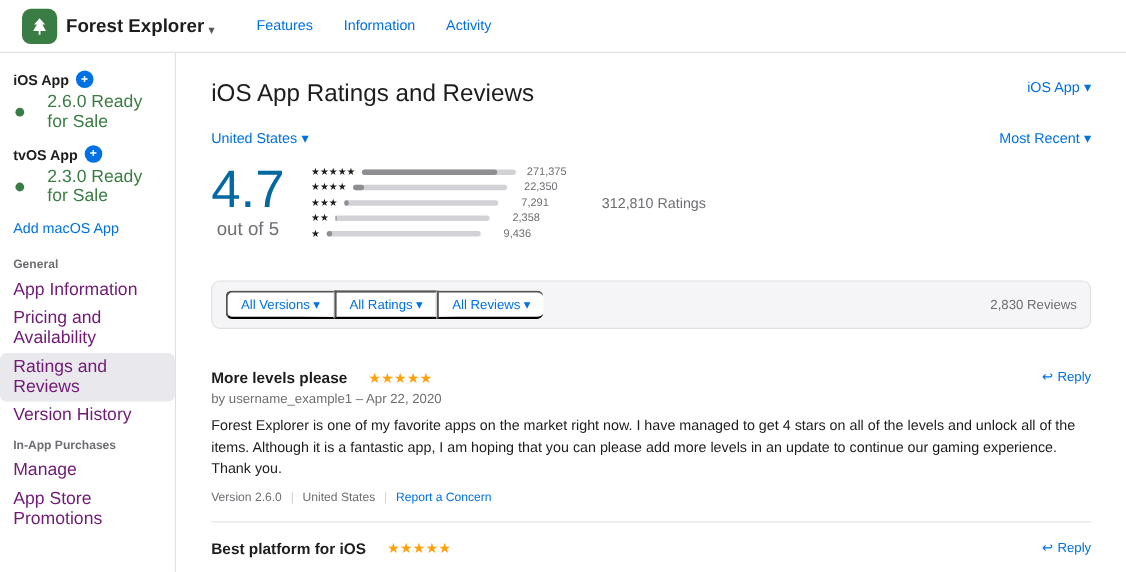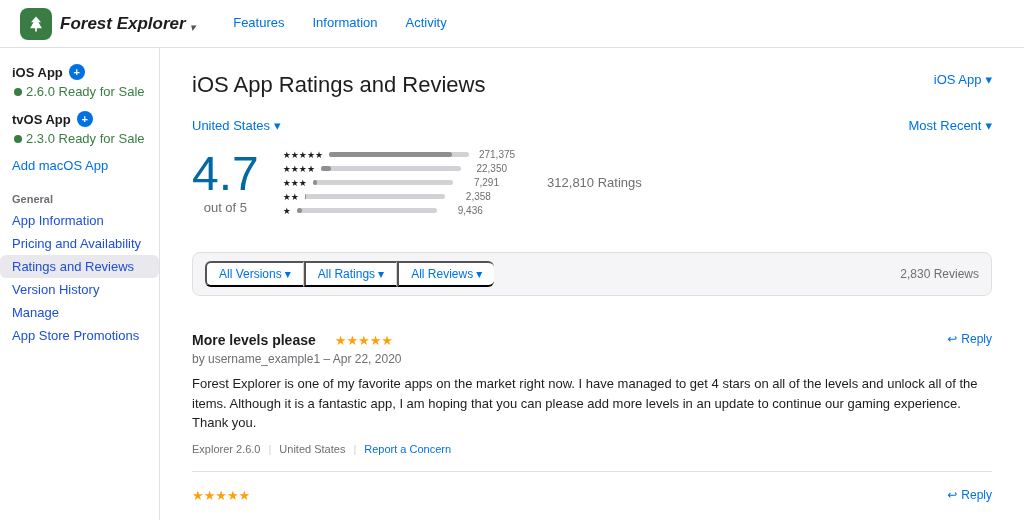--- a/index.html
+++ b/index.html
@@ -14,21 +14,21 @@
       border-bottom: 1px solid #e0e0e0;
       background: #fff;
     }
     .app-logo {
       width: 32px; height: 32px; border-radius: 8px; background: #3a7d44;
       display: flex; align-items: center; justify-content: center;
       margin-right: 8px; flex-shrink: 0;
     }
     .app-logo svg { width: 20px; height: 20px; }
     .app-title-group {
-      display: flex; align-items: flex-end; gap: 4px; margin-right: 24px; font-style: italic;
+      display: flex; align-items: flex-end; gap: 4px; margin-right: 24px;
     }
     .app-title {
       font-size: 17px; font-weight: 700; color: #1d1d1f;
     }
     .chevron-icon { color: #555; font-size: 11px; }
     .nav-links { display: flex; gap: 0; }
     .nav-link {
       padding: 0 14px; height: 48px; display: flex; align-items: center;
       font-size: 13px; color: #0071e3; text-decoration: none; cursor: pointer;
       border-bottom: 2px solid transparent; position: relative;
@@ -50,32 +50,32 @@
       display: flex; align-items: center; gap: 6px;
       margin-bottom: 4px; cursor: pointer;
     }
     .sidebar-app-label { font-size: 13px; font-weight: 600; color: #1d1d1f; }
     .plus-icon {
       width: 16px; height: 16px; border-radius: 50%; background: #0071e3;
       color: #fff; display: flex; align-items: center; justify-content: center;
       font-size: 11px; font-weight: 700; flex-shrink: 0;
     }
     .sidebar-status {
-      display: flex; align-items: center; gap: 4px;
-      font-size: 13px; color: #3a7d44; padding-left: 2px; margin-bottom: 8px;
+      display: flex; align-items: center; gap: 21px;
+      font-size: 16px; color: #3a7d44; padding-left: 2px; margin-bottom: 8px;
     }
     .status-dot { width: 8px; height: 8px; border-radius: 50%; background: #3a7d44; flex-shrink: 0; }
     .add-macos { font-size: 13px; color: #0071e3; cursor: pointer; padding: 0 12px; margin-bottom: 12px; }
 
     .sidebar-group-title {
       font-size: 11px; font-weight: 700; color: #6e6e73;
       padding: 8px 12px 4px; text-transform: none; letter-spacing: 0;
     }
     .sidebar-item {
-      display: block; padding: 4px 12px; font-size: 13px; color: #1d4ed8;
+      display: block; padding: 4px 12px; font-size: 16px; color: #701a75;
       cursor: pointer; text-decoration: none;
     }
     .sidebar-item.active { background: #e8e8ed; border-radius: 6px; font-weight: 500; }
 
     
     .main { flex: 1; padding: 24px 32px; overflow-y: auto; }
 
     .page-header {
       display: flex; justify-content: space-between; align-items: flex-start;
       margin-bottom: 20px;
@@ -96,21 +96,21 @@
       color: #0071e3; font-size: 13px; cursor: pointer; background: none; border: none; padding: 0;
     }
 
     
     .ratings-summary {
       display: flex; align-items: center; gap: 24px;
       margin-bottom: 20px; padding-bottom: 16px;
     }
     .big-rating { text-align: center; }
     .big-rating-num { font-size: 48px; font-weight: 300; color: #0369a1; line-height: 1; }
-    .big-rating-sub { font-size: 13px; color: #6e6e73; margin-top: 2px; }
+    .big-rating-sub { font-size: 17px; color: #6e6e73; margin-top: 2px; }
 
     .rating-bars { display: flex; flex-direction: column; gap: 3px; }
     .rating-bar-row { display: flex; align-items: center; gap: 6px; }
     .star-mini { font-size: 9px; color: #1d1d1f; }
     .bar-track { width: 140px; height: 5px; background: #d1d1d6; border-radius: 3px; }
     .bar-fill { height: 100%; border-radius: 3px; background: #8e8e93; }
     .bar-count { font-size: 10px; color: #6e6e73; width: 40px; text-align: right; }
 
     .total-ratings { font-size: 13px; color: #6e6e73; padding-left: 8px; }
     .review-count { margin-left: auto; font-size: 12px; color: #6e6e73; padding: 6px 0; }
@@ -187,20 +187,21 @@
         <span class="status-dot"></span>
         <span>2.3.0 Ready for Sale</span>
       </div>
     </div>
     <div class="add-macos">Add macOS App</div>
     <div class="sidebar-group-title">General</div>
     <a class="sidebar-item">App Information</a>
     <a class="sidebar-item">Pricing and Availability</a>
     <a class="sidebar-item active">Ratings and Reviews</a>
     <a class="sidebar-item">Version History</a>
+    <div class="sidebar-group-title">In-App Purchases</div>
     <a class="sidebar-item">Manage</a>
     <a class="sidebar-item">App Store Promotions</a>
   </aside>
 
   <main class="main">
     <div class="page-header">
       <h1 class="page-title">iOS App Ratings and Reviews</h1>
       <div class="ios-app-selector">
         <span>iOS App</span>
         <span>▾</span>
@@ -290,30 +291,31 @@
         <span class="review-stars">★★★★★</span>
       </div>
       <button class="reply-btn">
         <span>↩</span>
         <span>Reply</span>
       </button>
     </div>
     <div class="review-meta">by username_example1 – Apr 22, 2020</div>
     <div class="review-body">Forest Explorer is one of my favorite apps on the market right now. I have managed to get 4 stars on all of the levels and unlock all of the items. Although it is a fantastic app, I am hoping that you can please add more levels in an update to continue our gaming experience. Thank you.</div>
     <div class="review-footer">
-      <span>Explorer 2.6.0</span>
+      <span>Version 2.6.0</span>
       <span class="review-footer-sep">|</span>
       <span>United States</span>
       <span class="review-footer-sep">|</span>
       <a class="report-link">Report a Concern</a>
     </div>
   </div>
         <div class="review-card">
     <div class="review-header">
       <div class="review-title-group">
+        <span class="review-title">Best platform for iOS</span>
         <span class="review-stars">★★★★★</span>
       </div>
       <button class="reply-btn">
         <span>↩</span>
         <span>Reply</span>
       </button>
     </div>
 
   </div>
       </div>

